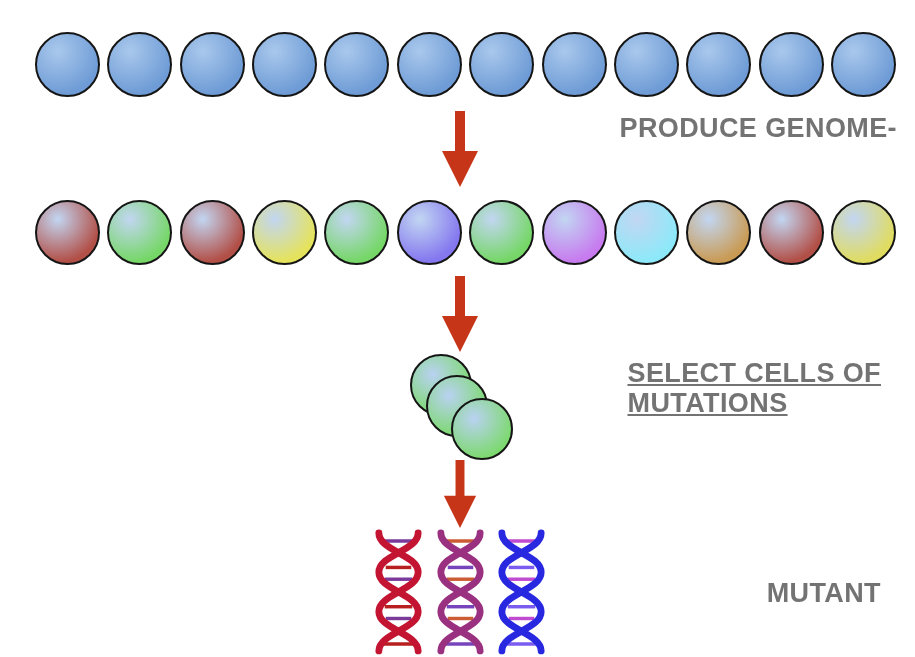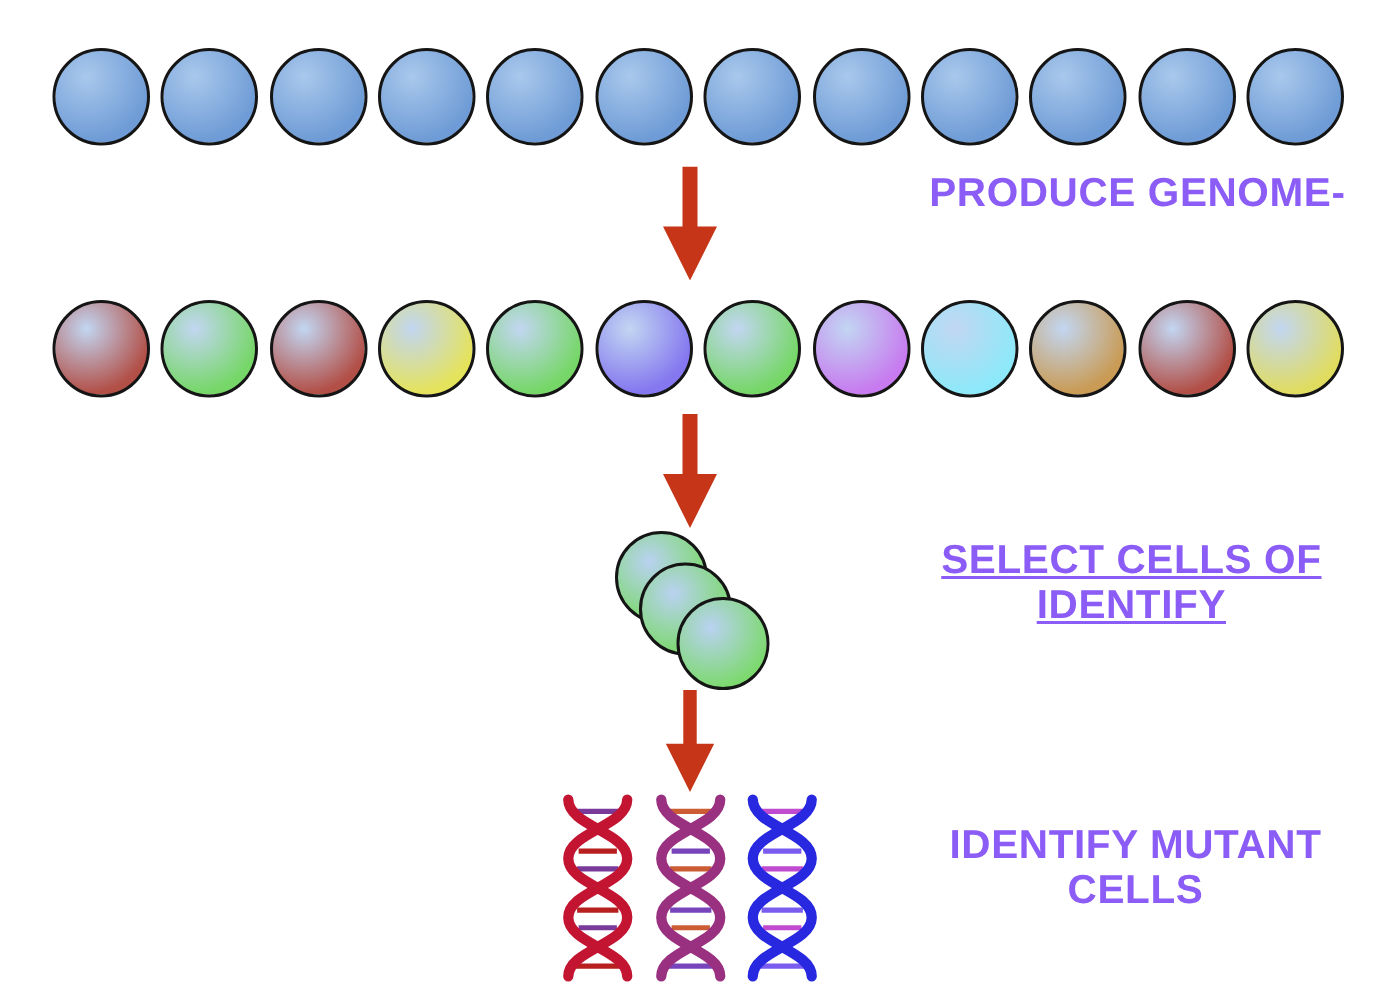--- a/index.html
+++ b/index.html
@@ -19,23 +19,23 @@
   }
   #row-original{top:32px;}
   #row-mutated{top:200px;}
   .arrow{position:absolute;width:36px;height:76px;}
   .arrow svg{display:block;width:100%;height:100%;}
   .arrow polygon{fill:var(--arrow);}
   #arrow-1{left:442px;top:111px;}
   #arrow-2{left:442px;top:276px;}
   #arrow-3{left:442px;top:460px;height:68px;}
   .step-label{
-    position:absolute;text-align:center;
+    position:absolute;text-align:left;
     font-weight:800;font-size:27px;line-height:30px;
-    letter-spacing:0.4px;color:#8b5cf6;white-space:pre;
+    letter-spacing:0.4px;color:#737373;white-space:pre;
   }
   #label-1{top:113px;right:18px;}
   #label-2{top:358px;right:34px;text-decoration:underline;}
   #label-3{top:548px;right:34px;}
   .sel-cell{
     position:absolute;width:58px;height:58px;border-radius:50%;
     border:2.5px solid #151515;
     background:radial-gradient(circle at 36% 32%, var(--hi) 0%, var(--cell) 75%);
   }
   #sel-1{left:410px;top:354px;}
@@ -97,21 +97,21 @@
       <polygon points="13,0 23,0 23,40 36,40 18,76 0,40 13,40"></polygon>
     </svg>
 </div>
 
 <div>
   <div class="sel-cell" id="sel-1" style="--cell: #7cd96d; --hi: #b9d2f2;"></div>
   <div class="sel-cell" id="sel-2" style="--cell: #7cd96d; --hi: #b9d2f2;"></div>
   <div class="sel-cell" id="sel-3" style="--cell: #7cd96d; --hi: #b9d2f2;"></div>
 </div>
 
-<div class="step-label" id="label-2"><span>SELECT CELLS OF</span><br><span>IDENTIFY</span></div>
+<div class="step-label" id="label-2"><span>SELECT CELLS OF</span><br><span>MUTATIONS</span></div>
 
 <div class="arrow" id="arrow-3">
   <svg viewBox="0 0 36 76">
       <polygon points="13,0 23,0 23,40 36,40 18,76 0,40 13,40"></polygon>
     </svg>
 </div>
 
 <div class="dna-group">
   <div class="helix" style="--s: #c31432; --ra: #7a3a9a; --rb: #b81f1f;">
     <svg viewBox="0 0 56 130">
@@ -144,13 +144,13 @@
       <line class="rung-a" x1="14" y1="53" x2="42" y2="53"></line>
       <line class="rung-b" x1="14" y1="81" x2="42" y2="81"></line>
       <line class="rung-a" x1="15" y1="93" x2="41" y2="93"></line>
       <line class="rung-b" x1="12" y1="119" x2="44" y2="119"></line>
       <path class="strand" d="M8,6 C8,24 48,28 48,46 C48,64 8,68 8,86 C8,104 48,108 48,126"></path>
       <path class="strand" d="M48,6 C48,24 8,28 8,46 C8,64 48,68 48,86 C48,104 8,108 8,126"></path>
     </svg>
   </div>
 </div>
 
-<div class="step-label" id="label-3"><span>IDENTIFY MUTANT</span><br><span>CELLS</span></div>
+<div class="step-label" id="label-3"><br><span>MUTANT</span></div>
 
 </body></html>

